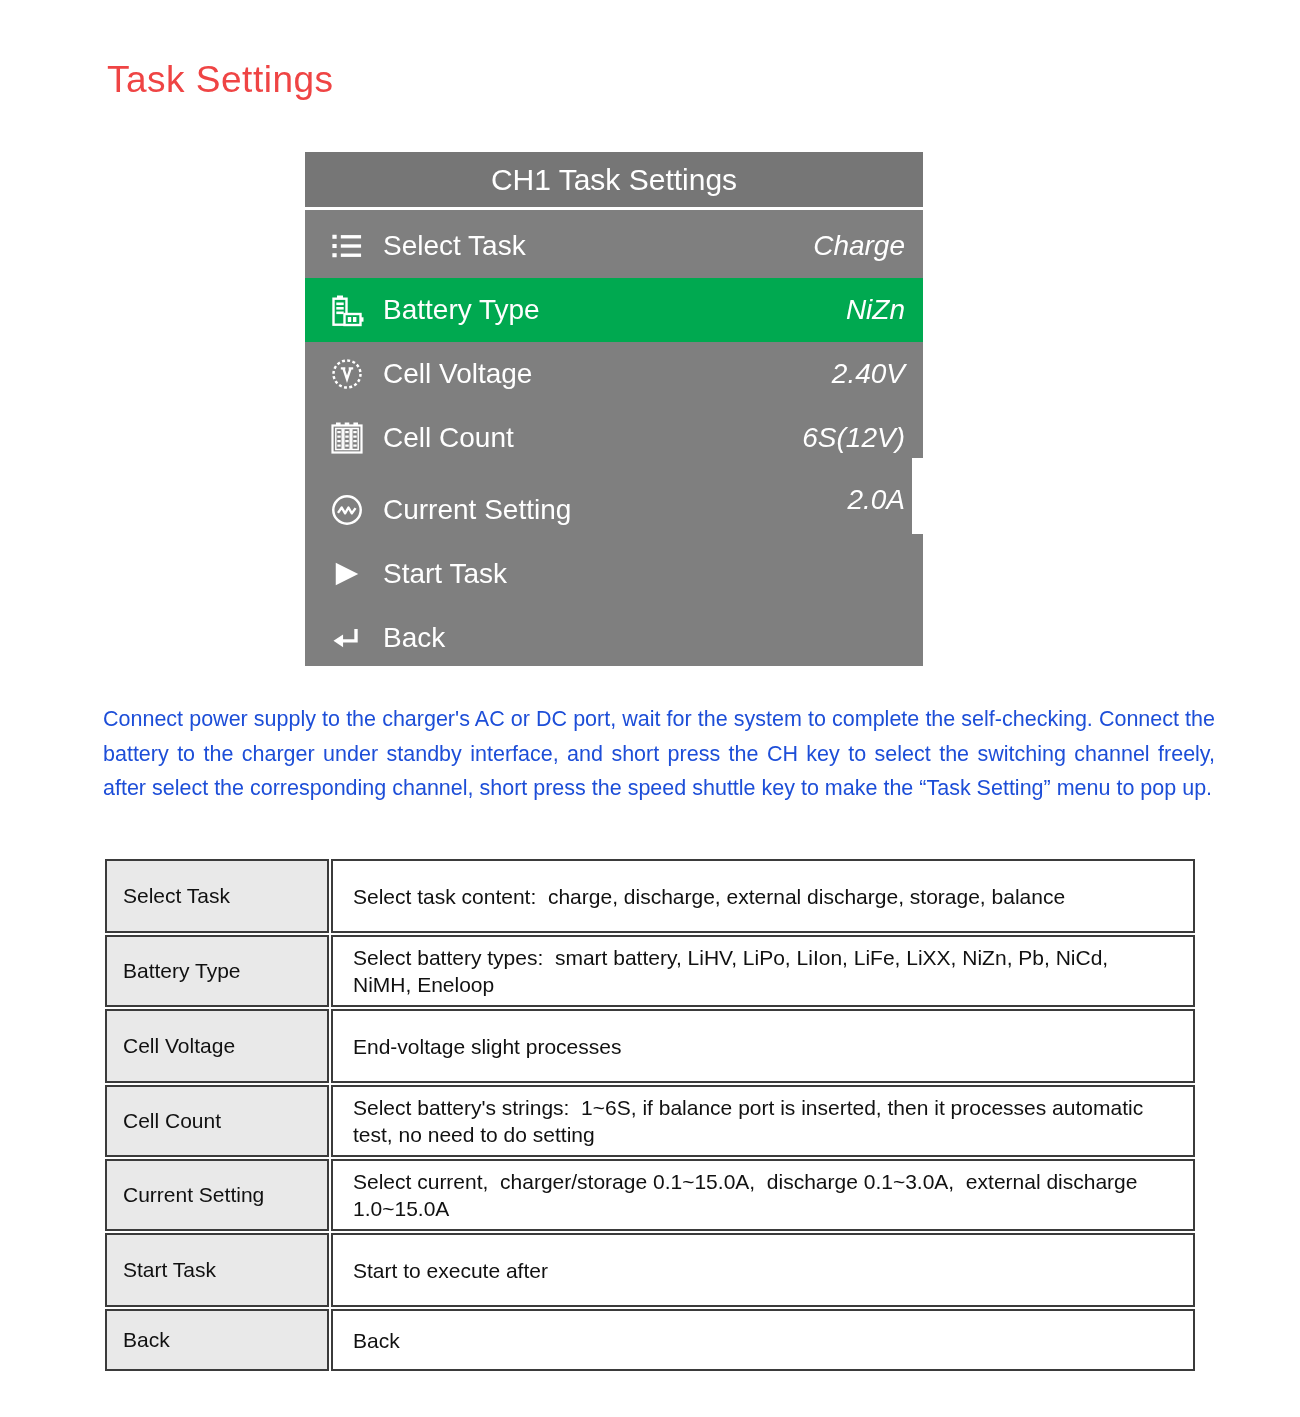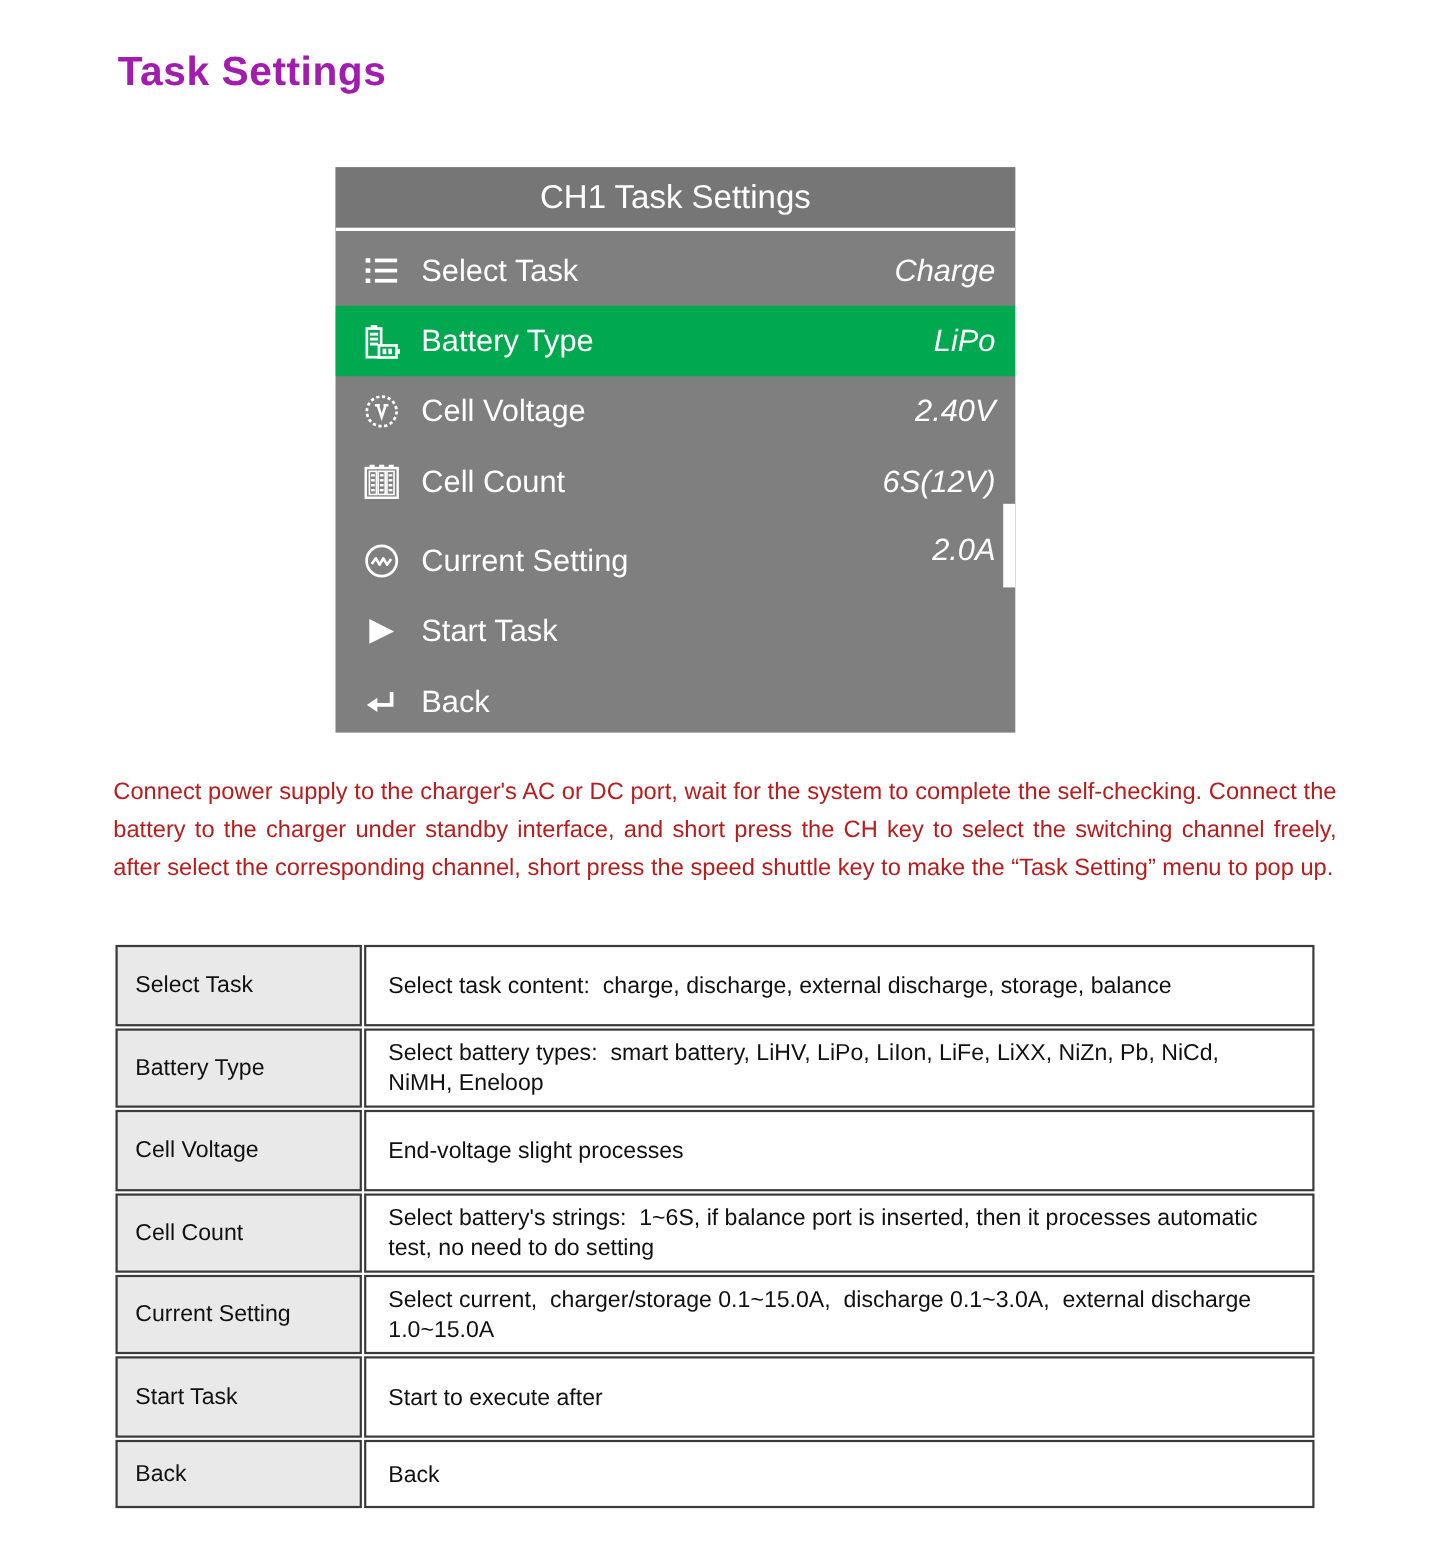--- a/index.html
+++ b/index.html
@@ -1,21 +1,21 @@
 <!DOCTYPE html>
 <html><head>
 <meta charset="utf-8">
 <style>
   html,body{margin:0;padding:0;background:#ffffff;}
   .page{position:relative;width:1300px;height:1417px;background:#ffffff;
         font-family:"Liberation Sans","DejaVu Sans",sans-serif;overflow:hidden;}
 
   
-  .page-title{position:absolute;left:107px;top:44px;margin:0;
-              font-size:37px;font-weight:700;color:#a21caf;letter-spacing:0.5px;}
+  .page-title{position:absolute;left:107px;top:59px;margin:0;
+              font-size:37px;font-weight:400;color:#ef4444;letter-spacing:0.5px;}
 
   
   .menu{position:absolute;left:305px;top:152px;width:618px;height:514px;
         background:#7f7f7f;overflow:hidden;}
   .menu-header{height:55px;background:#767676;border-bottom:3px solid #ffffff;
                display:flex;align-items:center;justify-content:center;
                color:#ffffff;font-size:30px;}
   .menu-body{position:relative;padding-top:4px;}
   .menu-row{height:64px;display:flex;align-items:center;
             padding:0 18px 0 24px;color:#ffffff;font-size:28px;}
@@ -25,21 +25,21 @@
       display:flex;align-items:center;justify-content:center;}
   .mi svg{width:100%;height:100%;display:block;}
   .mlabel{flex:1;white-space:nowrap;}
   .mvalue{white-space:nowrap;font-style:italic;}
   .mvalue.raised{transform:translateY(-10px);}
   .menu-scrollbar{position:absolute;right:0;top:248px;width:11px;height:76px;
                   background:#ffffff;}
 
   
   .desc{position:absolute;left:103px;top:702px;width:1112px;margin:0;
-        font-size:21.5px;line-height:34.6px;color:#b91c1c;
+        font-size:21.5px;line-height:34.6px;color:#1d4ed8;
         text-align:justify;}
 
   
   .settings-table{position:absolute;left:103px;top:857px;width:1094px;
                   border-collapse:separate;border-spacing:2px;background:#ffffff;}
   .settings-table td{border:2px solid #3b3b3b;font-size:21px;color:#111111;
                      vertical-align:middle;}
   .settings-table td.k{width:196px;background:#e9e9e9;padding:6px 8px 6px 16px;}
   .settings-table td.v{padding:7px 30px 7px 20px;line-height:27px;}
   .settings-table tr.single td{height:56px;}
@@ -87,21 +87,21 @@
             </g>
             <rect x="15.5" y="22" width="16" height="11" fill="#00a950" stroke="#ffffff" stroke-width="2.4"></rect>
             <rect x="31.5" y="25.3" width="3" height="4.4" fill="#ffffff"></rect>
             <g fill="#ffffff">
               <rect x="18.8" y="25" width="3.4" height="5"></rect>
               <rect x="24" y="25" width="3.4" height="5"></rect>
             </g>
           </svg>
         </span>
         <span class="mlabel">Battery Type</span>
-        <span class="mvalue">LiPo</span>
+        <span class="mvalue">NiZn</span>
       </div>
 
       <div class="menu-row">
         <span class="mi">
           <svg viewBox="0 0 32 32">
             <circle cx="16" cy="16" r="12" fill="none" stroke="#ffffff" stroke-width="2.2" stroke-dasharray="2.6 2.1"></circle>
             <path d="M10.5 11 h4 M17.5 11 h4 M12.8 11 L16 20.6 L19.2 11" fill="none" stroke="#ffffff" stroke-width="2.1"></path>
           </svg>
         </span>
         <span class="mlabel">Cell Voltage</span>

